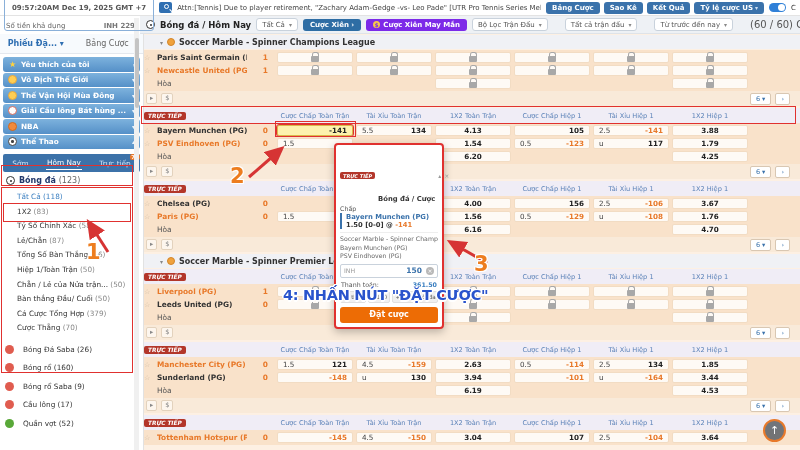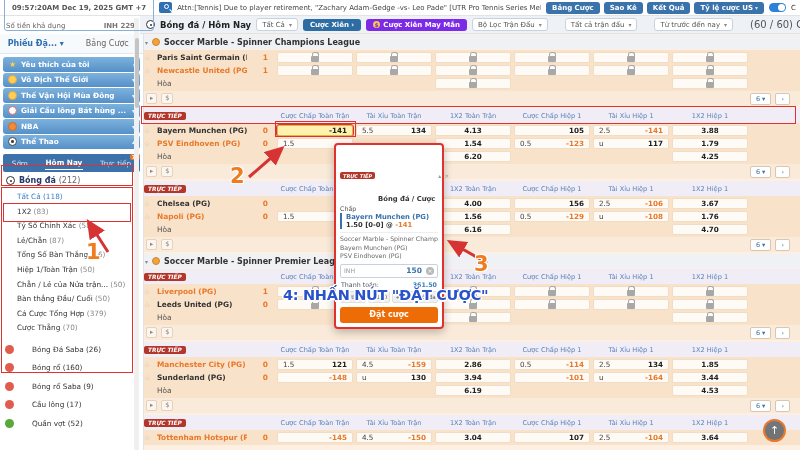--- a/index.html
+++ b/index.html
@@ -50,36 +50,36 @@
   .mi{width:9px;height:9px;border-radius:50%;display:inline-flex;align-items:center;justify-content:center;flex:none;font-size:8px;line-height:9px;}
   .star-icon{color:#ffd23e;} .star-icon::before{content:"★";}
   .trophy-icon{background:#ffce54;border:1px solid #e8a93c;}
   .medal-icon{background:#ffd23e;border:1px solid #d4a82c;}
   .shuttlecock-icon{background:#fdfdfd;border:1px solid #d66a5a;}
   .basketball-icon{background:#f08a3c;border:1px solid #d06a1e;}
   .soccer-icon{background:#fff;border:1px solid #444;position:relative;}
   .soccer-icon::after{content:"";position:absolute;left:2.2px;top:2.2px;width:2.6px;height:2.6px;background:#444;border-radius:50%;}
   .timetabs{height:18px;background:#3c72a9;display:flex;align-items:center;justify-content:space-around;margin:2px 3px 0 3px;border-radius:2px;}
   .ttab{font-size:7.3px;color:#cfe0f2;cursor:pointer;position:relative;padding:2px 1px;}
-  .ttab.active{color:#fff;font-weight:bold;border-bottom:1.5px solid #fff;}
+  .ttab.active{color:#fff;font-weight:normal;border-bottom:1.5px solid #fff;}
   .tbadge{position:absolute;top:-3px;right:-8px;background:#e8792a;color:#fff;font-size:5px;font-weight:bold;border-radius:2px;padding:0 1.5px;}
   .sporthead{display:flex;align-items:center;gap:4px;padding:4px 6px;font-size:8px;font-weight:bold;color:#21386b;}
   .bettypes{padding:1px 0 1px 17px;}
   .btype{font-size:7.3px;color:#333;line-height:14.6px;white-space:nowrap;cursor:pointer;}
   .btype.active{color:#3a7fc1;}
   .btype .cnt{color:#888;} .btype.active .cnt{color:#3a7fc1;}
   .osports{padding:3px 5px;}
-  .osport{display:flex;align-items:center;gap:18px;font-size:7.3px;color:#333;height:18.5px;cursor:pointer;white-space:nowrap;}
+  .osport{display:flex;align-items:center;gap:9px;font-size:7.3px;color:#333;height:18.5px;cursor:pointer;white-space:nowrap;}
   .osdot{width:9px;height:9px;border-radius:50%;flex:none;}
   #sb-scroll{position:absolute;left:134px;top:18px;width:5px;bottom:0;background:#f0f0f0;z-index:4;}
   #sb-thumb{position:absolute;left:0.5px;top:20px;width:4px;height:70px;background:#c4c4c4;border-radius:2px;}
 
   
   #main{position:absolute;left:140px;top:34px;right:0;bottom:0;background:#fdf0e3;overflow:hidden;z-index:2;}
-  .league{height:14px;margin:1px 0;background:#f0f1f5;display:flex;align-items:center;gap:4px;padding:0 5px;}
+  .league{height:14px;margin:1px 0;background:#f0f1f5;display:flex;align-items:center;gap:4px;padding:0 20px;}
   .league .chev{font-size:6px;color:#888;}
   .lball{width:8px;height:8px;border-radius:50%;background:#f0a23c;border:1px solid #d3862a;flex:none;}
   .lname{font-size:8px;font-weight:bold;color:#333;white-space:nowrap;}
   .grid{display:grid;grid-template-columns:10px 90px 24px repeat(6,76px) 1fr;column-gap:3px;padding-left:4px;align-items:center;}
   .colhead{height:15px;background:#f0edf6;position:relative;margin-top:1px;}
   .chlbl{font-size:6.6px;color:#5b82b8;text-align:center;white-space:nowrap;overflow:hidden;}
   .livebadge{grid-column:1/4;justify-self:start;background:#b3362a;color:#fff;font-size:5.8px;font-weight:bold;font-style:italic;
              border-radius:2px;padding:1px 4px;white-space:nowrap;}
   .mblock{background:#f9e2ca;padding:1px 0;}
   .mrow{height:13px;}
@@ -231,21 +231,21 @@
           <span class="chev">▴</span>
         </div>
       </div>
     <div class="timetabs">
         <span class="ttab">Sớm</span>
         <span class="ttab active">Hôm Nay</span>
         <span class="ttab">Trực tiếp<span class="tbadge">78</span></span>
       </div>
     <div class="sporthead">
       <span class="ball"></span>
-      <span><span>Bóng đá</span> <span style="font-weight:normal;color:#666;">(212)</span></span>
+      <span><span>Bóng đá</span> <span style="font-weight:normal;color:#666;">(123)</span></span>
     </div>
     <div class="bettypes">
         <div class="btype active"><span>Tất Cả </span><span class="cnt">(118)</span></div>
         <div class="btype"><span>1X2 </span><span class="cnt">(83)</span></div>
         <div class="btype"><span>Tỷ Số Chính Xác </span><span class="cnt">(58)</span></div>
         <div class="btype"><span>Lẻ/Chẵn </span><span class="cnt">(87)</span></div>
         <div class="btype"><span>Tổng Số Bàn Thắng </span><span class="cnt">(56)</span></div>
         <div class="btype"><span>Hiệp 1/Toàn Trận </span><span class="cnt">(50)</span></div>
         <div class="btype"><span>Chẵn / Lẻ của Nửa trận... </span><span class="cnt">(50)</span></div>
         <div class="btype"><span>Bàn thắng Đầu/ Cuối </span><span class="cnt">(50)</span></div>
@@ -473,21 +473,21 @@
             <span class="hl">2.5</span>
             <span class="od neg">-106</span>
           </div>
           <div class="cell center">
             <span class="od">3.67</span>
           </div>
           <span></span>
         </div>
         <div class="mrow grid">
           <span class="rstar">☆</span>
-          <span class="tname hot">Napoli (PG)</span>
+          <span class="tname hot">Paris (PG)</span>
           <span class="score">0</span>
           <div class="cell">
             <span class="hl">1.5</span>
             <span class="od"></span>
           </div>
           <div class="cEmpty"></div>
           <div class="cell center">
             <span class="od">1.56</span>
           </div>
           <div class="cell">
@@ -632,21 +632,21 @@
           <span class="score">0</span>
           <div class="cell">
             <span class="hl">1.5</span>
             <span class="od">121</span>
           </div>
           <div class="cell">
             <span class="hl">4.5</span>
             <span class="od neg">-159</span>
           </div>
           <div class="cell center">
-            <span class="od">2.86</span>
+            <span class="od">2.63</span>
           </div>
           <div class="cell">
             <span class="hl">0.5</span>
             <span class="od neg">-114</span>
           </div>
           <div class="cell">
             <span class="hl">2.5</span>
             <span class="od">134</span>
           </div>
           <div class="cell center">

